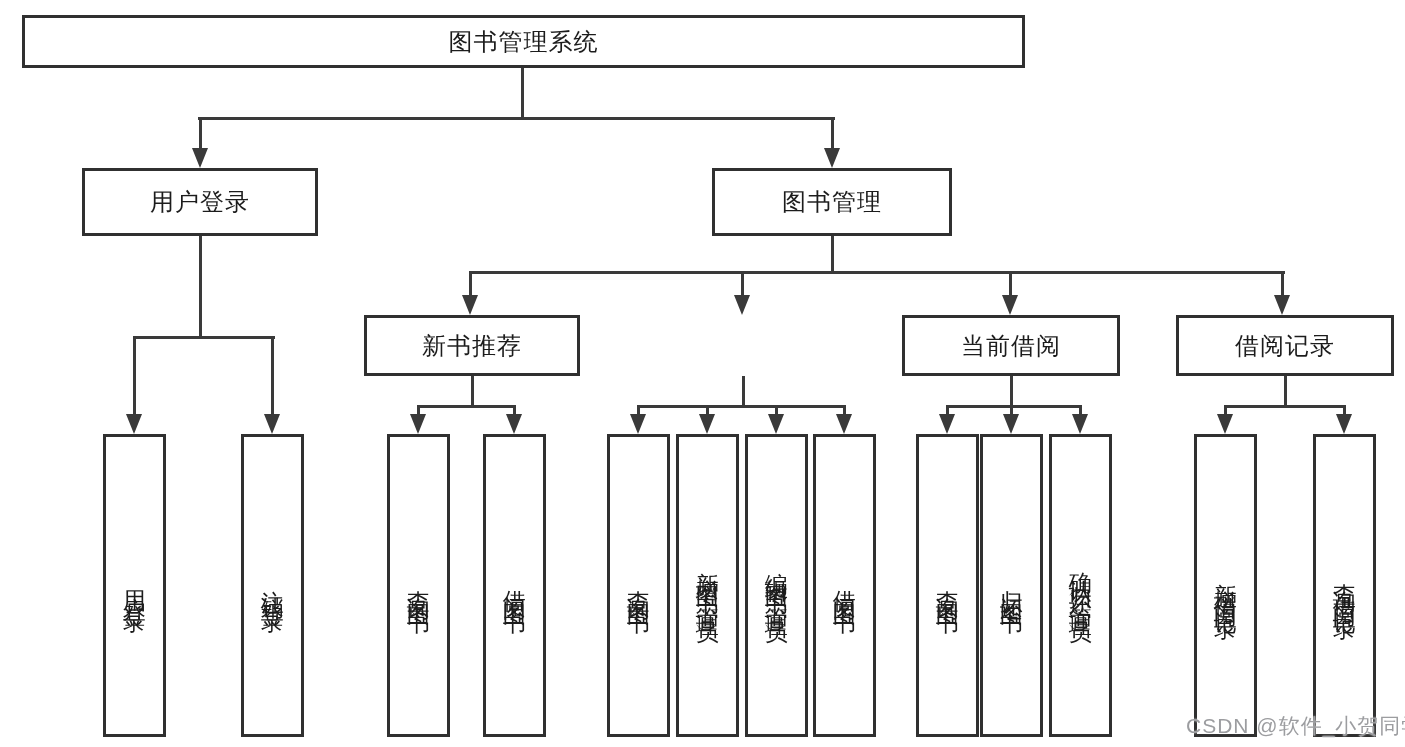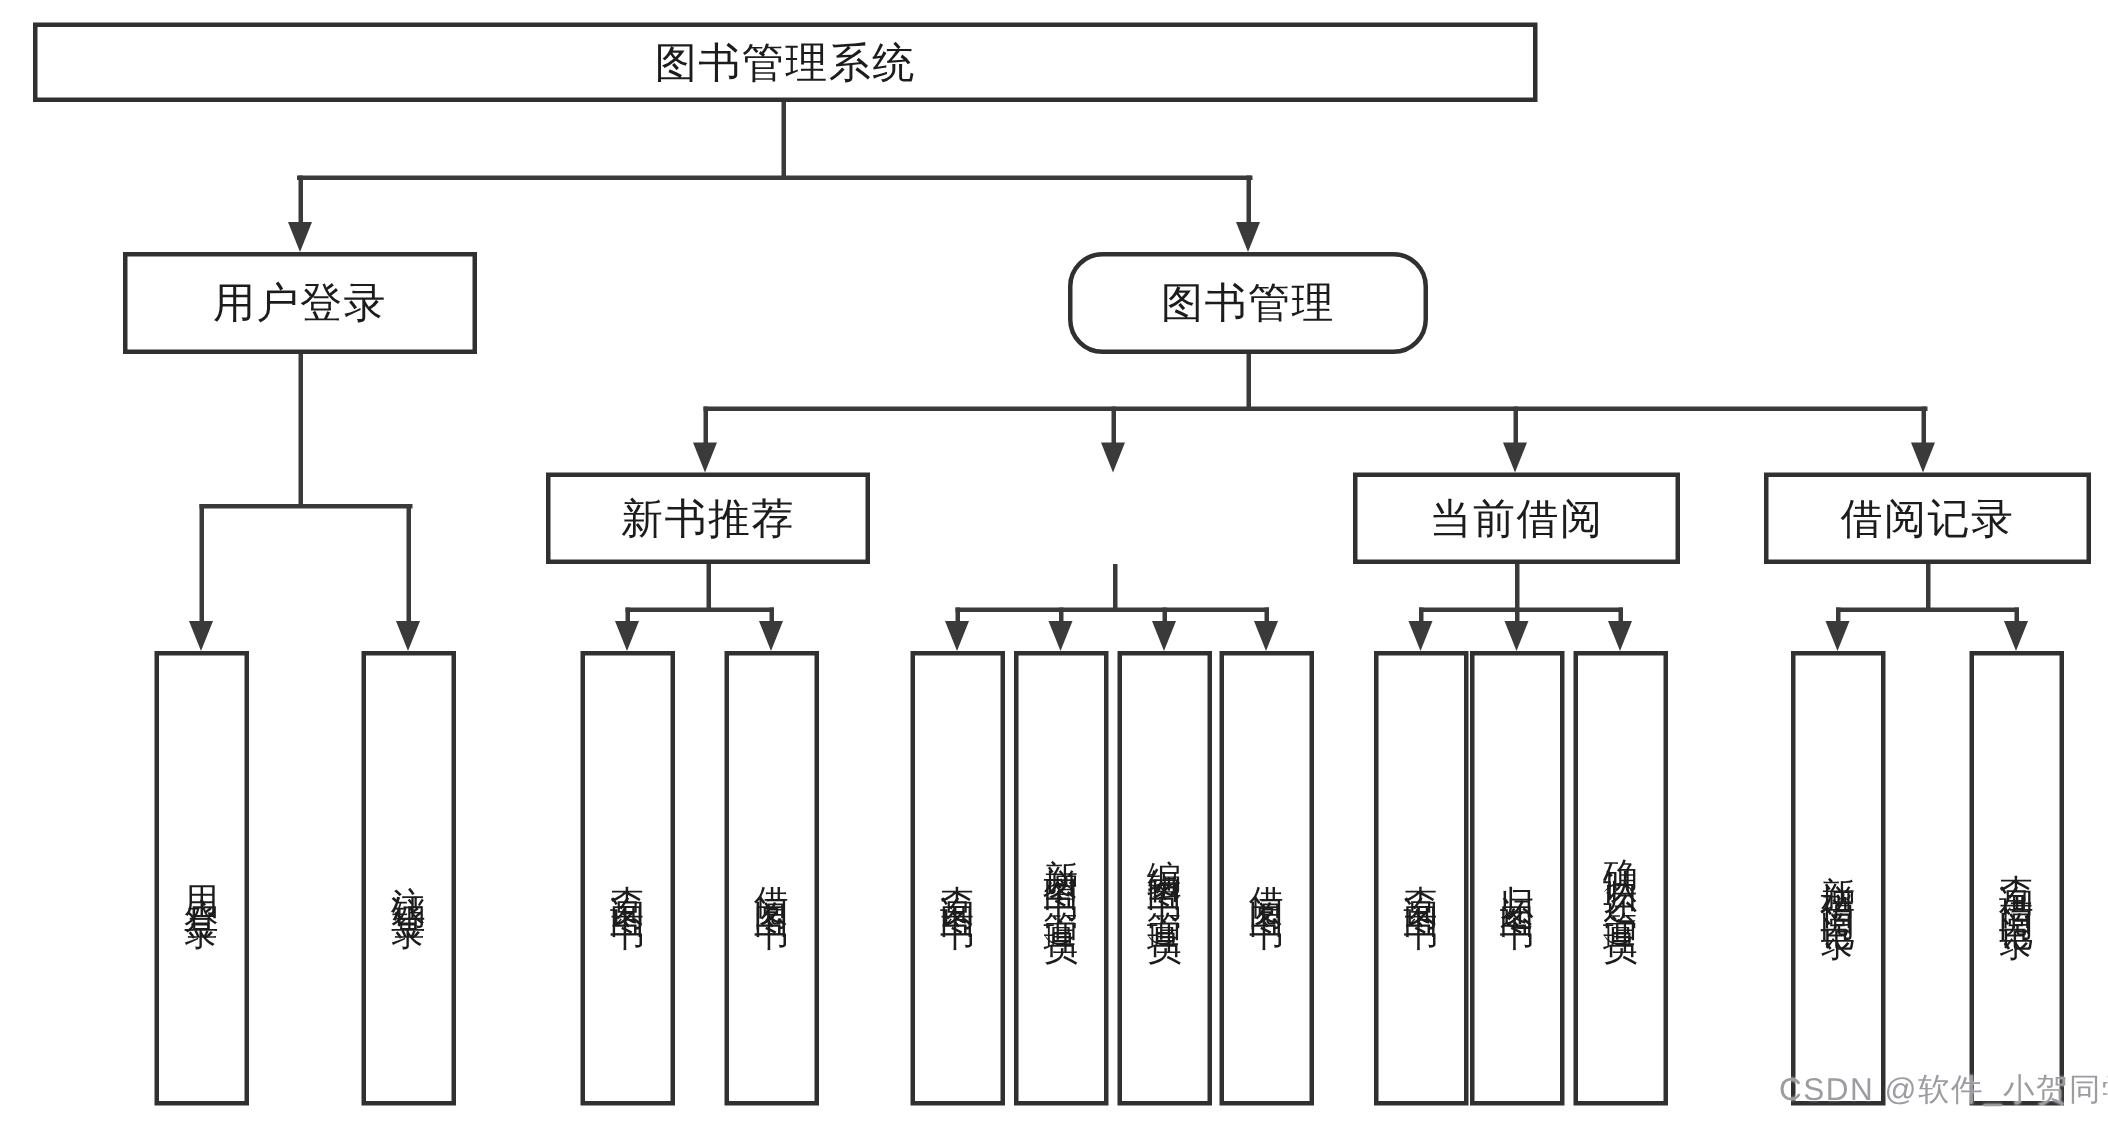--- a/index.html
+++ b/index.html
@@ -1,19 +1,19 @@
 <!DOCTYPE html>
 <html><head>
 <meta charset="utf-8">
 <style>
   html,body{margin:0;padding:0;background:#ffffff;}
   body{font-family:"Liberation Sans","DejaVu Sans",sans-serif;}
   #canvas{position:relative;width:1405px;height:747px;background:#ffffff;overflow:hidden;}
   .box{position:absolute;background:#ffffff;border:3px solid #303030;display:flex;
-       align-items:center;justify-content:center;color:#1c1c1c;font-size:28px;
+       align-items:center;justify-content:center;color:#1c1c1c;font-size:24px;
        letter-spacing:1px;box-sizing:border-box;z-index:2;}
   .vbox{font-size:23px;}
   .vbox .vlabel{writing-mode:vertical-rl;text-orientation:mixed;letter-spacing:7px;
        line-height:1.15;}
   .ln{position:absolute;background:#3a3a3a;z-index:1;}
   .ar{position:absolute;width:0;height:0;border-left:8px solid transparent;
       border-right:8px solid transparent;border-top:20px solid #3a3a3a;z-index:1;}
   .watermark{position:absolute;left:1186px;top:712px;font-size:21px;color:#9c9da0;
       letter-spacing:1px;z-index:5;text-shadow:0 0 2px #ffffff;white-space:nowrap;}
 </style>
@@ -81,21 +81,21 @@
   <div class="ar" style="left:1217px;top:414px;"></div>
   <div class="ar" style="left:1336px;top:414px;"></div>
 
   <div class="box" style="left:22px;top:15px;width:1003px;height:53px;">
     <span>图书管理系统</span>
   </div>
 
   <div class="box" style="left:82px;top:168px;width:236px;height:68px;">
     <span>用户登录</span>
   </div>
-  <div class="box" style="left:712px;top:168px;width:240px;height:68px;border-radius:23px;">
+  <div class="box" style="left:712px;top:168px;width:240px;height:68px;">
     <span>图书管理</span>
   </div>
 
   <div class="box" style="left:364px;top:315px;width:216px;height:61px;">
     <span>新书推荐</span>
   </div>
   <div class="box" style="left:1176px;top:315px;width:218px;height:61px;">
     <span>借阅记录</span>
   </div>
   <div class="box" style="left:902px;top:315px;width:218px;height:61px;">

